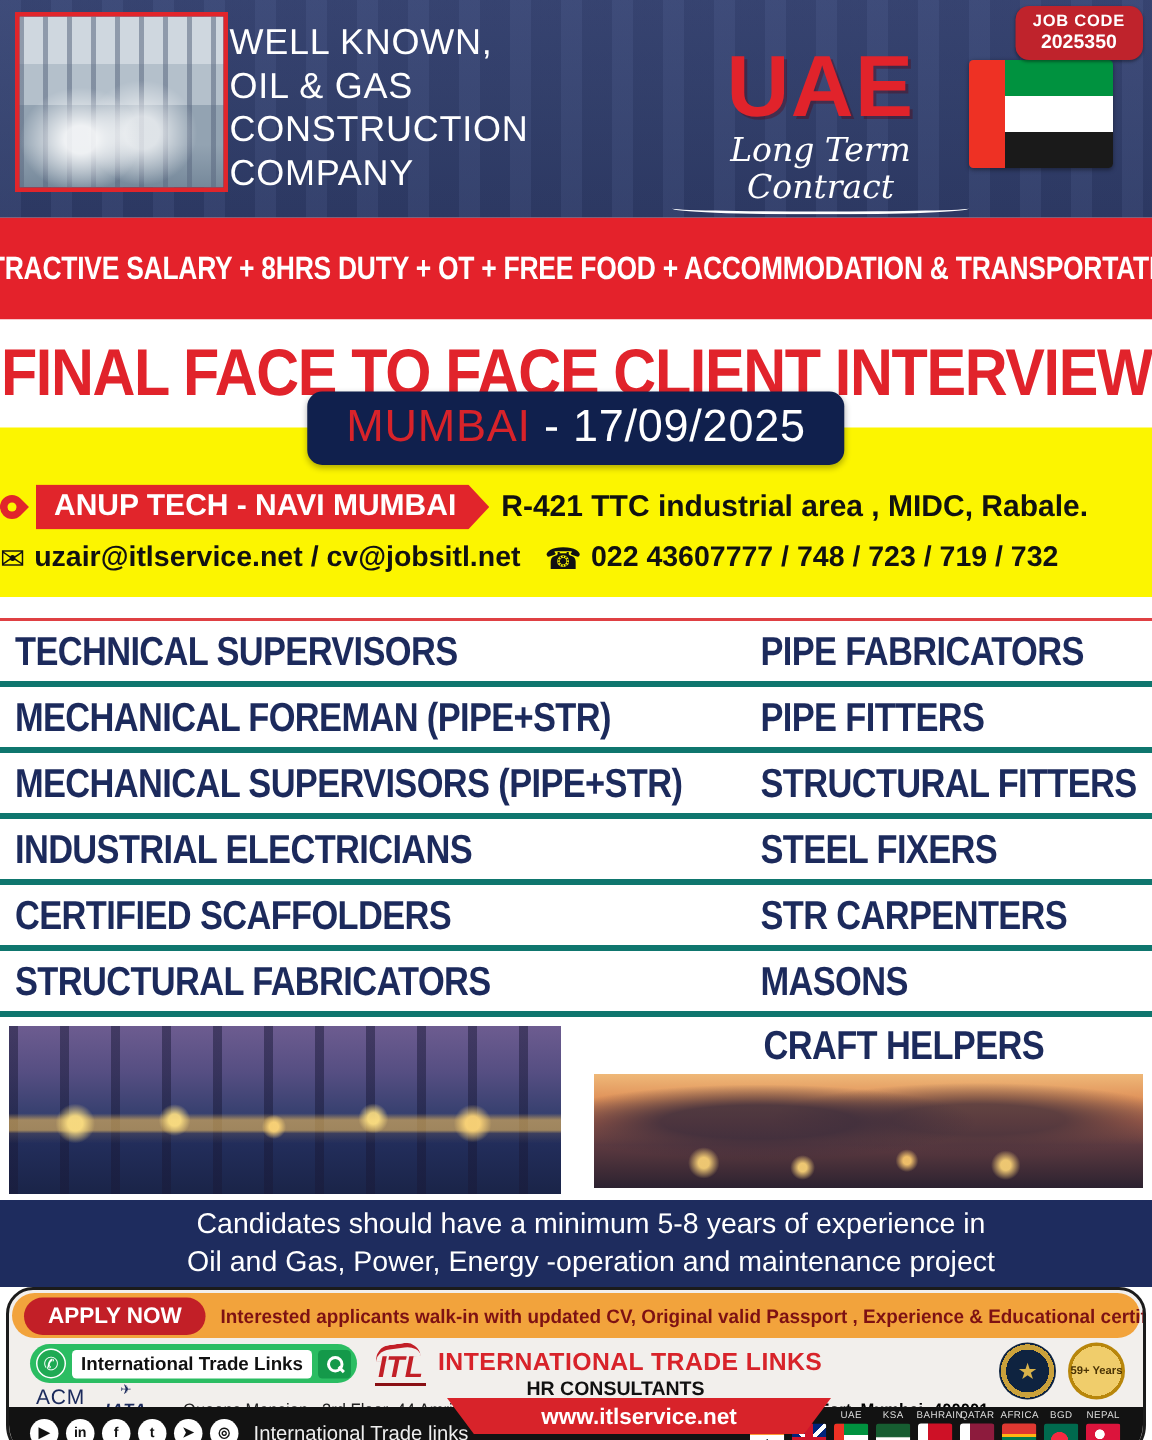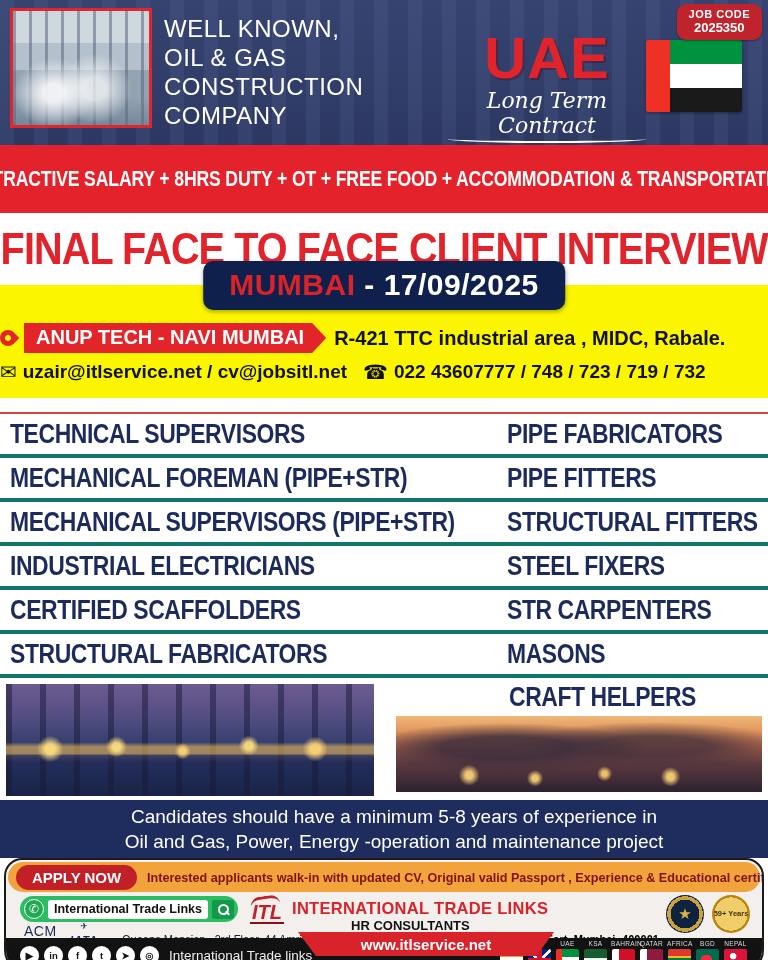--- a/index.html
+++ b/index.html
@@ -13,21 +13,21 @@
       linear-gradient(180deg,#3a4775 0%, #323f6a 60%, #2c3862 100%);
   }
   .header-photo { position:absolute; left:10px; top:8px; width:142px; height:120px;
     border:3px solid #e1252b;
     background:
       radial-gradient(ellipse at 30% 72%, rgba(255,255,255,.85) 0 8%, transparent 30%),
       radial-gradient(ellipse at 60% 68%, rgba(255,255,255,.7) 0 10%, transparent 32%),
       repeating-linear-gradient(90deg, rgba(90,104,128,.55) 0 3px, transparent 3px 16px),
       linear-gradient(180deg,#cfd7df 0 28%, #b4c0cb 28% 52%, #93a3b2 52% 75%, #75889a 100%);
   }
-  .company { position:absolute; left:164px; top:14px; color:#fff;
+  .company { position:absolute; left:153px; top:14px; color:#fff;
     font-size:24px; line-height:29px; letter-spacing:.5px; font-weight:500; }
   .uae-block { position:absolute; left:452px; top:30px; width:190px; text-align:center; }
   .uae-word { color:#e1232b; font-size:58px; font-weight:bold; letter-spacing:1px; line-height:56px;
     text-shadow:2px 2px 0 rgba(90,0,10,.35); }
   .uae-script { display:inline-block; margin-top:2px; color:#fff;
     font-family:"DejaVu Serif", serif; font-style:italic; font-size:22px; position:relative; padding-bottom:5px; }
   .uae-script::after { content:""; position:absolute; left:-4px; right:-4px; bottom:0; height:6px;
     border-bottom:2px solid #fff; border-radius:0 0 100% 100%; }
   .uae-flag { position:absolute; left:646px; top:40px; width:96px; height:72px; border-radius:3px;
     background:
@@ -46,21 +46,21 @@
 
   
   .title-wrap { height:72px; display:flex; align-items:center; justify-content:center; background:#fff; }
   .title-wrap span { display:inline-block; white-space:nowrap; transform:scaleX(.9); transform-origin:center;
     color:#e1232b; font-size:44px; font-weight:bold; letter-spacing:-1px; }
 
   
   .event-band { position:relative; height:113px; background:#fcf500; padding-top:36px; }
   .mumbai-box { position:absolute; left:50%; top:-24px; transform:translateX(-50%);
     background:#10204d; border-radius:10px; padding:7px 26px 8px; white-space:nowrap;
-    font-size:30px; font-weight:bold; letter-spacing:.5px; box-shadow:0 2px 4px rgba(0,0,0,.3); }
+    font-size:30px; font-weight:normal; letter-spacing:.5px; box-shadow:0 2px 4px rgba(0,0,0,.3); }
   .mumbai-box .city { color:#d8232a; }
   .mumbai-box .date { color:#fff; }
   .contact-row { display:flex; align-items:center; padding-left:0; height:34px; }
   .pin { width:16px; height:16px; background:#e1252b; border-radius:50% 50% 50% 0;
     transform:rotate(-135deg); position:relative; margin-right:8px; flex:0 0 auto; }
   .pin::after { content:""; position:absolute; left:5px; top:5px; width:6px; height:6px;
     background:#fcf500; border-radius:50%; }
   .venue-tag { background:#e1252b; color:#fff; font-weight:bold; font-size:20px;
     padding:3px 22px 4px 12px; white-space:nowrap;
     clip-path:polygon(0 0, calc(100% - 14px) 0, 100% 50%, calc(100% - 14px) 100%, 0 100%); }

